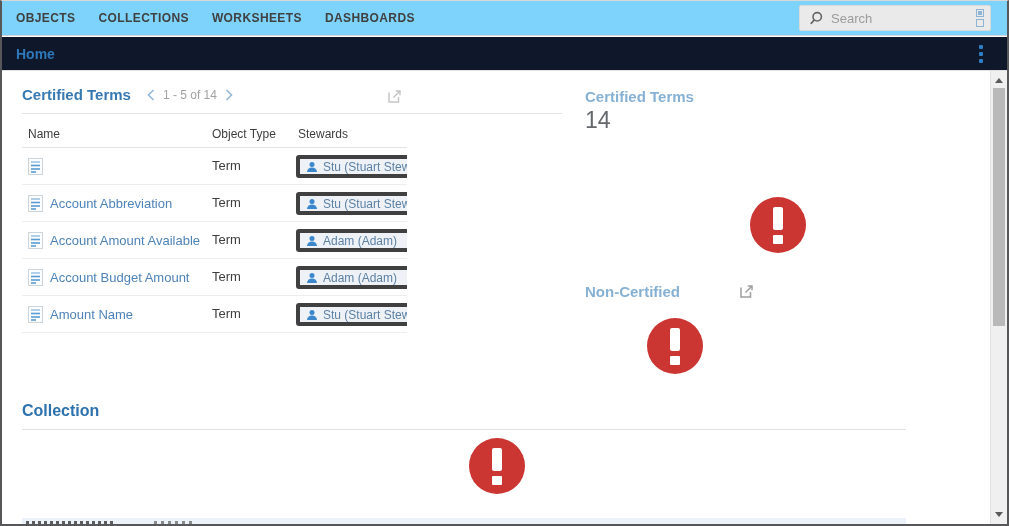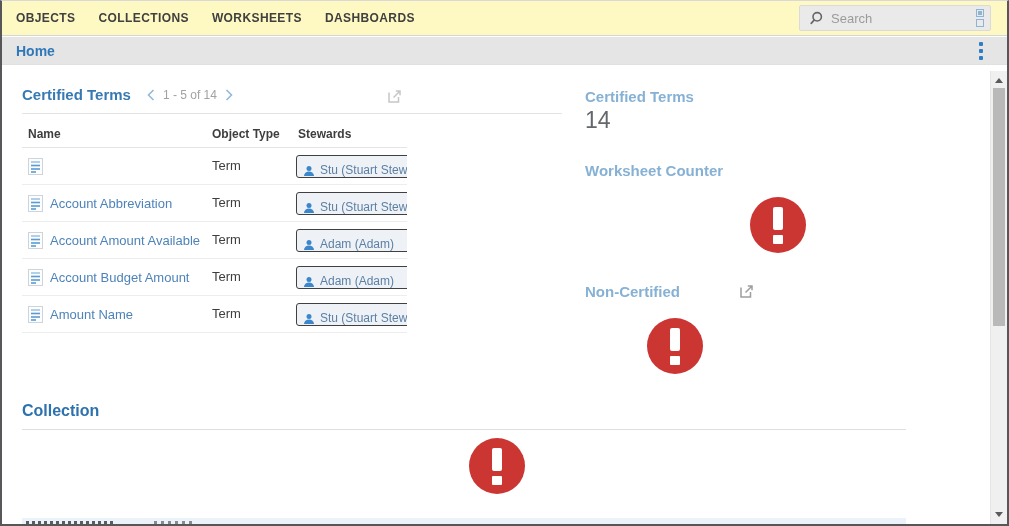--- a/index.html
+++ b/index.html
@@ -13,21 +13,21 @@
   
   .frame {
     position: absolute; inset: 0; z-index: 60; pointer-events: none;
     border-left: 2px solid #57575a; border-right: 2px solid #57575a;
     border-bottom: 2px solid #57575a; border-top: 1px solid #d8d8d8;
   }
 
   
   .topnav {
     position: absolute; top: 0; left: 2px; right: 2px; height: 36px;
-    background: #fef9c3; border-bottom: 1px solid #d6d6d6;
+    background: #7dd3fc; border-bottom: 1px solid #d6d6d6;
     display: flex; align-items: center; padding-left: 14px;
   }
   .nav-item {
     font-size: 12px; font-weight: 600; color: #404040;
     letter-spacing: .4px; margin-right: 23px; cursor: pointer;
   }
   .searchbox {
     position: absolute; right: 16px; top: 5px; width: 192px; height: 26px;
     background: #eaeaea; border: 1px solid #dadada; border-radius: 2px;
     display: flex; align-items: center; padding: 0 6px 0 9px;
@@ -42,22 +42,22 @@
   .sq-icon .sq {
     width: 8px; height: 8px; border: 1px solid #8fb3d2; position: relative;
   }
   .sq-icon .sq.filled::after {
     content: ""; position: absolute; left: 1px; top: 1px; width: 4px; height: 4px;
     background: #8fb3d2;
   }
 
   
   .homebar {
-    position: absolute; top: 37px; left: 2px; right: 2px; height: 28px;
-    background: #e5e5e5; border-bottom: 1px solid #e0e0e0;
+    position: absolute; top: 37px; left: 2px; right: 2px; height: 34px;
+    background: #0f172a; border-bottom: 1px solid #e0e0e0;
     display: flex; align-items: center; padding: 0 14px;
   }
   .home-title { font-size: 14px; font-weight: 700; color: #2e78b9; cursor: pointer; }
   .kebab {
     margin-left: auto; display: flex; flex-direction: column; gap: 3px;
     cursor: pointer; padding: 2px 4px; margin-right: 6px;
   }
   .kebab span { width: 4px; height: 4px; background: #2f7dc2; border-radius: 1px; display: block; }
 
   
@@ -69,35 +69,35 @@
   
   .panel-header { position: absolute; left: 20px; top: 15px; display: flex; align-items: center; }
   .panel-title { font-size: 15px; font-weight: 700; color: #3679b3; cursor: pointer; }
   .pager { display: flex; align-items: center; margin-left: 12px; }
   .pager .chev { cursor: pointer; display: flex; align-items: center; padding: 0 3px; }
   .pager-text { font-size: 12px; color: #a2a2a2; margin: 0 4px; }
   .ext-icon { cursor: pointer; display: inline-flex; }
   .hr1 { position: absolute; left: 20px; top: 42px; width: 540px; height: 1px; background: #e3e3e3; }
 
   .thead { position: absolute; left: 20px; top: 50px; width: 385px; height: 27px;
-           border-bottom: 1px solid #e4e4e4; font-size: 12px; font-weight: 700; color: #3e3e3e; }
+           border-bottom: 1px solid #e4e4e4; font-size: 12px; font-weight: 400; color: #3e3e3e; }
   .thead .c1 { position: absolute; left: 6px; top: 6px; }
   .thead .c2 { position: absolute; left: 190px; top: 6px; }
   .thead .c3 { position: absolute; left: 276px; top: 6px; }
 
   .trows { position: absolute; left: 20px; top: 77px; width: 385px; overflow: hidden; }
   .trow { position: relative; height: 37px; border-bottom: 1px solid #ededed; }
   .doc-icon { position: absolute; left: 6px; top: 10px; }
   .row-name { position: absolute; left: 28px; top: 11px; font-size: 13px; color: #4e83b8;
               cursor: pointer; white-space: nowrap; }
   .row-type { position: absolute; left: 190px; top: 10px; font-size: 13px; color: #3e3e3e; }
   .pill {
     position: absolute; left: 274px; top: 7px; width: 115px; height: 23px;
-    background: #eef2f7; border: 1px solid #404040; border-radius: 3px;
-    display: flex; align-items: flex-end; padding-left: 6px; overflow: hidden;
+    background: #eef2f7; border: 4px solid #404040; border-radius: 3px;
+    display: flex; align-items: center; padding-left: 6px; overflow: hidden;
     cursor: pointer;
   }
   .pill .pname { font-size: 12px; color: #5c80a4; margin-left: 5px; white-space: nowrap; }
 
   
   .rc-title { position: absolute; font-size: 15px; font-weight: 700; color: #86b1d4; cursor: pointer; white-space: nowrap; }
   .big-value { position: absolute; left: 583px; top: 36px; font-size: 23px; color: #64676b; }
 
   .err-icon { position: absolute; width: 56px; height: 56px; border-radius: 50%;
               background: #cb3532; }
@@ -327,21 +327,20 @@
 
   <span class="rc-title" style="left:583px; top:17px;">Certified Terms</span>
   <span class="ext-icon" style="position:absolute; left:946px; top:18px;">
     <svg width="17" height="17" viewBox="0 0 17 17">
       <path d="M3 4.5 V14 H12.5 V9" fill="none" stroke="#c6c6c6" stroke-width="1.5"></path>
       <path d="M7.5 9.5 L14 3 M9.8 3 H14 V7.2" fill="none" stroke="#c6c6c6" stroke-width="1.5"></path>
     </svg>
   </span>
   <span class="big-value">14</span>
 
-  <span class="rc-title" style="left:583px; top:91px;">Worksheet Counter</span>
   <span class="ext-icon" style="position:absolute; left:946px; top:92px;">
     <svg width="17" height="17" viewBox="0 0 17 17">
       <path d="M3 4.5 V14 H12.5 V9" fill="none" stroke="#c6c6c6" stroke-width="1.5"></path>
       <path d="M7.5 9.5 L14 3 M9.8 3 H14 V7.2" fill="none" stroke="#c6c6c6" stroke-width="1.5"></path>
     </svg>
   </span>
   <div class="err-icon" style="left:748px; top:126px;">
     <div class="bar"></div>
       <div class="dot"></div>
   </div>

